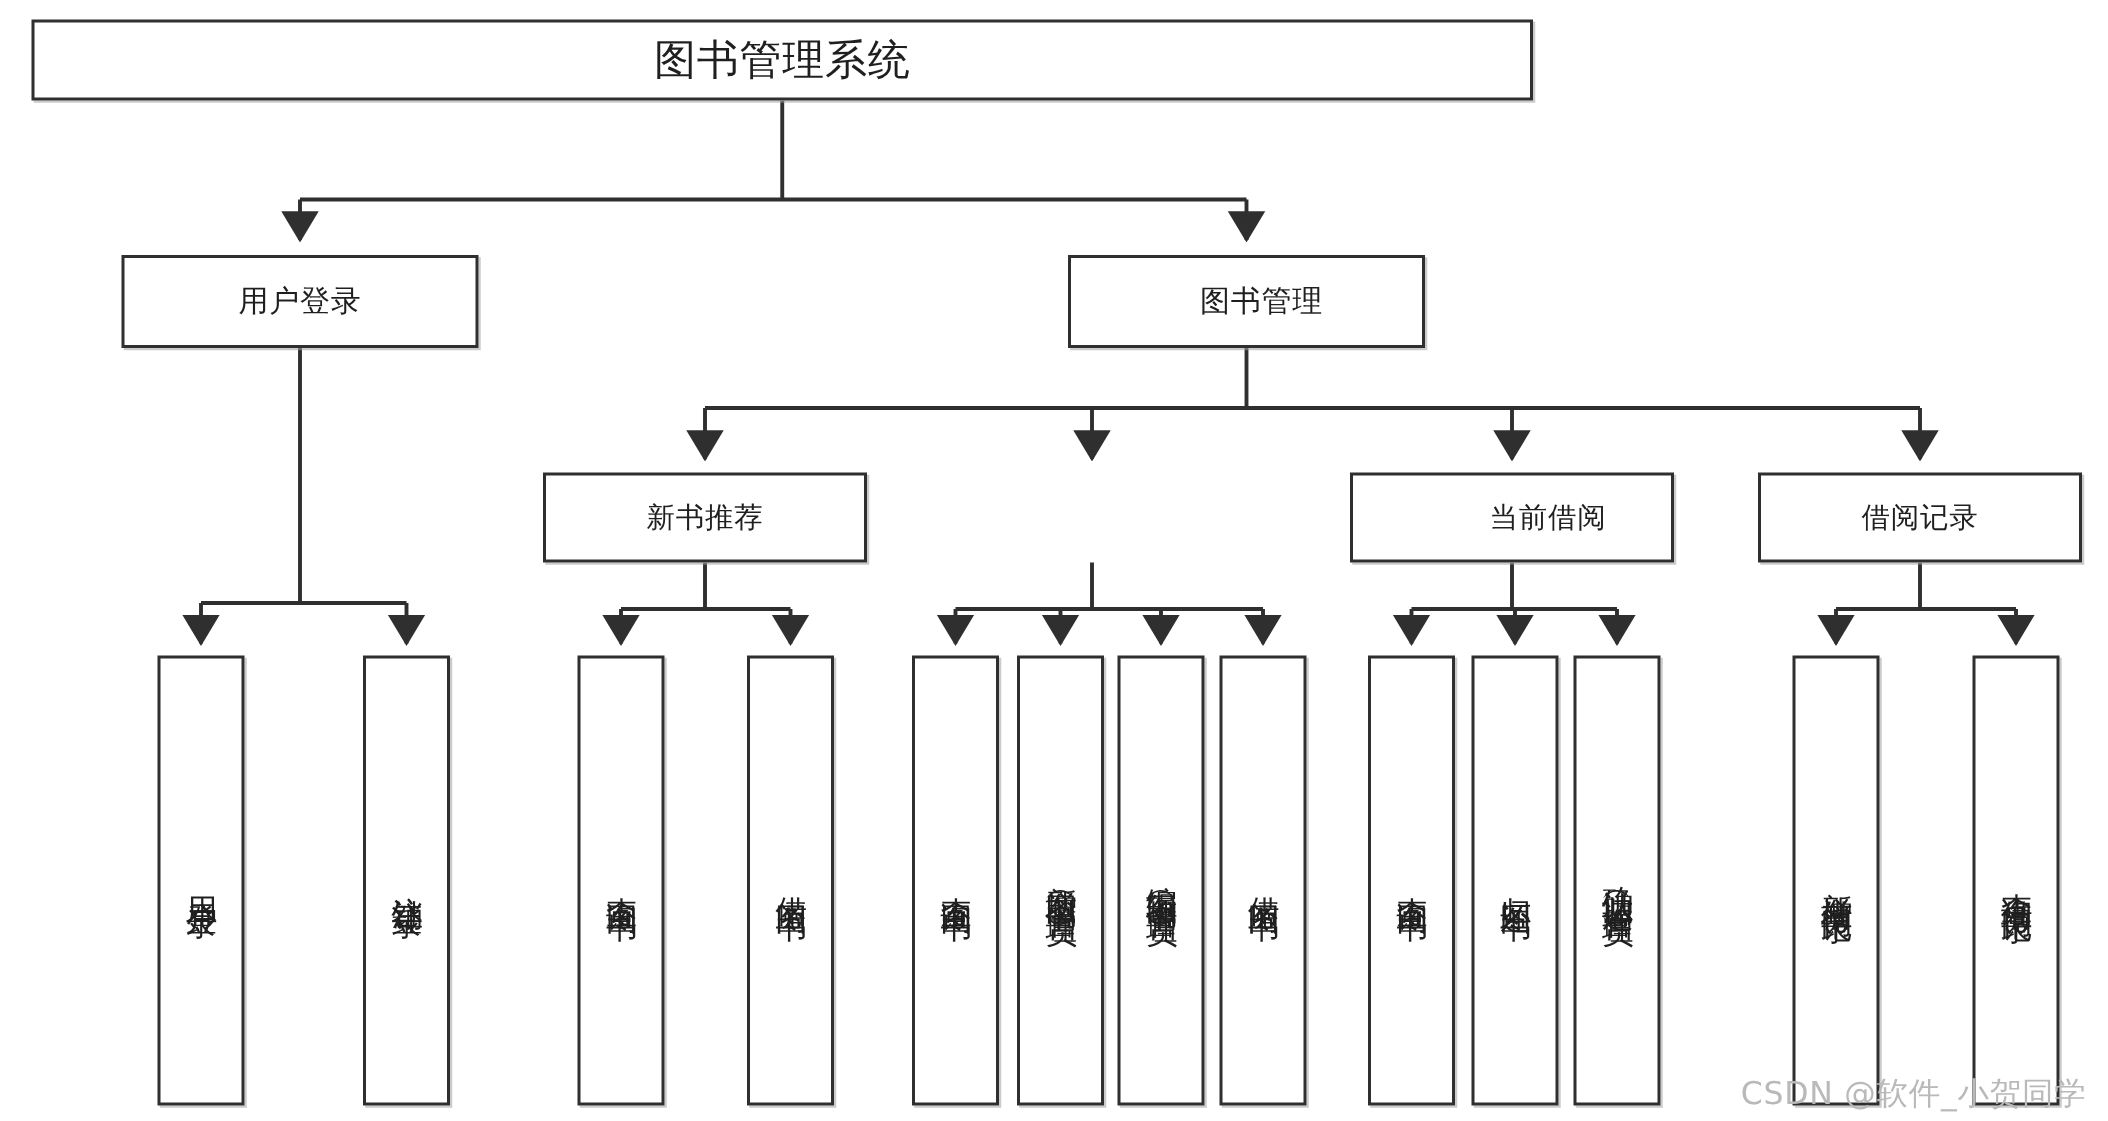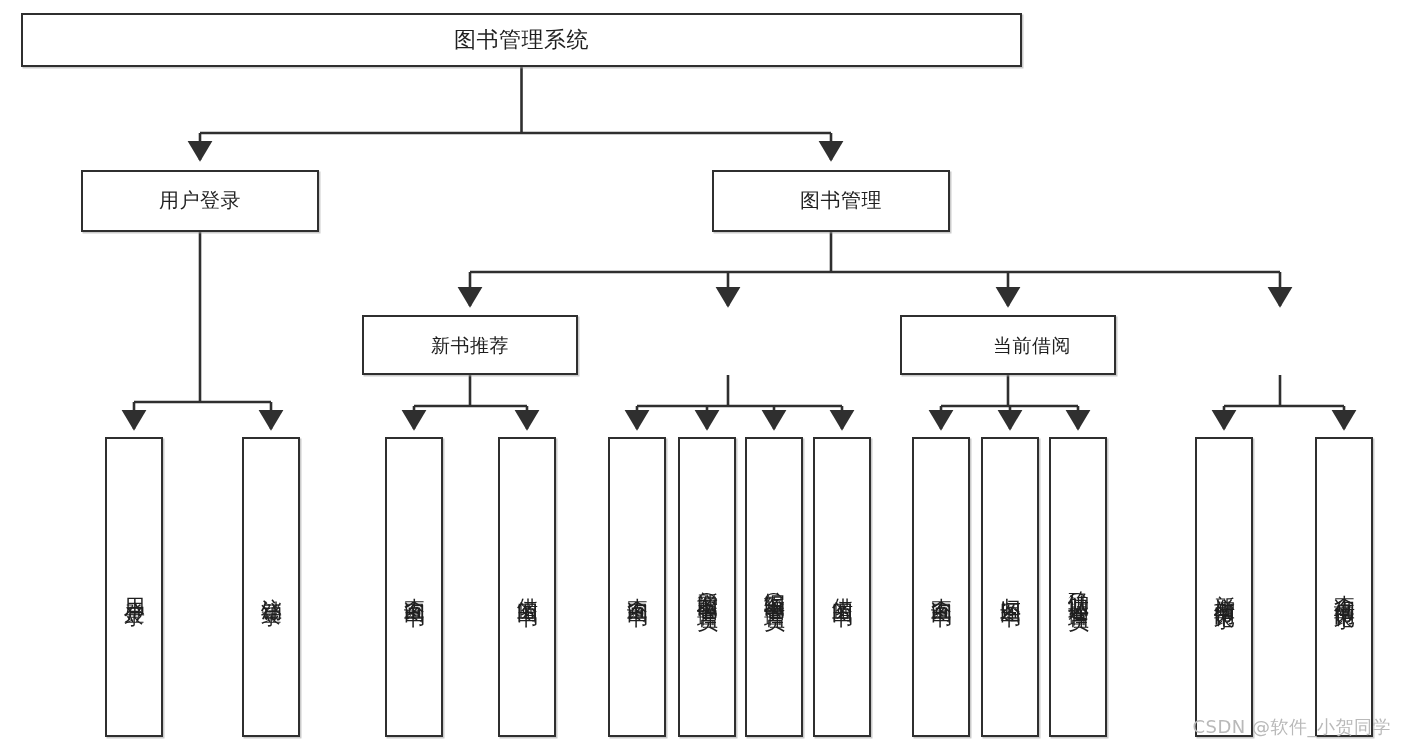--- a/index.html
+++ b/index.html
@@ -33,21 +33,21 @@
     box-shadow:1.5px 1.5px 0 0 rgba(160,160,160,0.55);
     z-index:2;
   }
   .node .lbl{
     color:#1f1f1f;
     letter-spacing:0.5px;
     line-height:1.18;
     text-align:center;
     white-space:nowrap;
   }
-  .node.root .lbl{font-size:22px;}
+  .node.root .lbl{font-size:28px;}
   .node.lvl2 .lbl{font-size:20px;}
   .node.lvl3 .lbl{font-size:19px;}
   
   .node.leaf{
     border-width:2.5px;
     align-items:center;
     justify-content:center;
   }
   .node.leaf .lbl{
     writing-mode:vertical-rl;
@@ -55,21 +55,21 @@
     font-size:21px;
     letter-spacing:3px;
     line-height:1.0;
     white-space:nowrap;
     max-height:282px;
   }
   .watermark{
     position:absolute;
     right:14px;
     top:715px;
-    font-size:18px;
+    font-size:21px;
     color:#b9b9b9;
     letter-spacing:0.5px;
     z-index:5;
     white-space:nowrap;
     user-select:none;
   }
 </style>
 </head>
 <body>
 
@@ -139,20 +139,23 @@
 
   <div class="node lvl3" style="left:362px; top:315px; width:216px; height:60px;">
     <span class="lbl">新书推荐</span>
   </div>
 
 
   <div class="node lvl3" style="left:900px; top:315px; width:216px; height:60px;padding-left:48px;">
     <span class="lbl">当前借阅</span>
   </div>
 
+  <div class="node lvl3" style="left:1172px; top:315px; width:216px; height:60px;">
+    <span class="lbl">借阅记录</span>
+  </div>
 
   <div class="node leaf" style="left:105px; top:437px; width:58px; height:300px;">
     <span class="lbl">用户登录</span>
   </div>
   <div class="node leaf" style="left:242px; top:437px; width:58px; height:300px;">
     <span class="lbl">注销登录</span>
   </div>
 
   <div class="node leaf" style="left:385px; top:437px; width:58px; height:300px;">
     <span class="lbl">查询图书</span>

